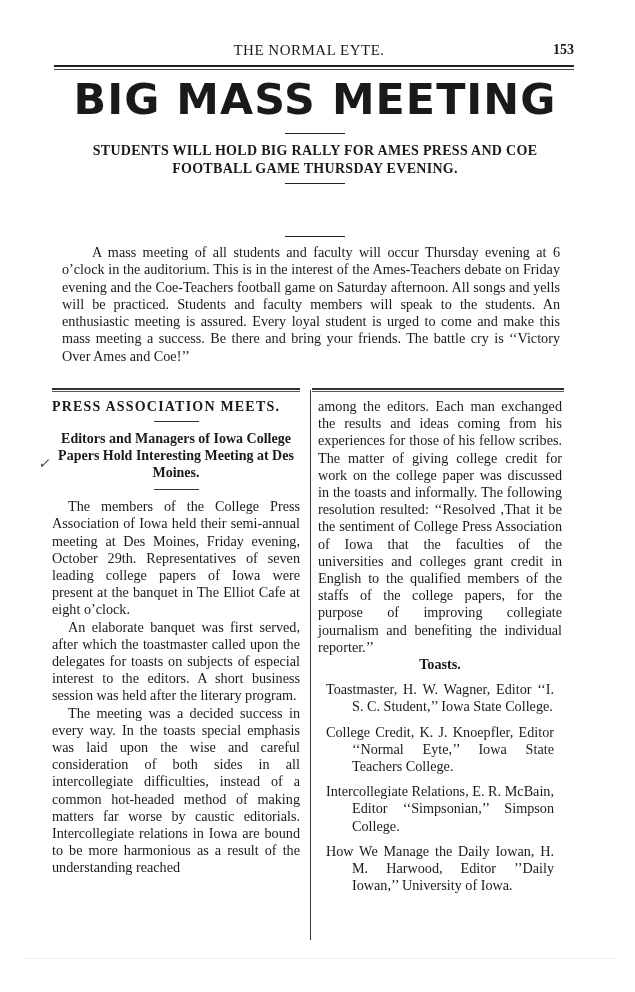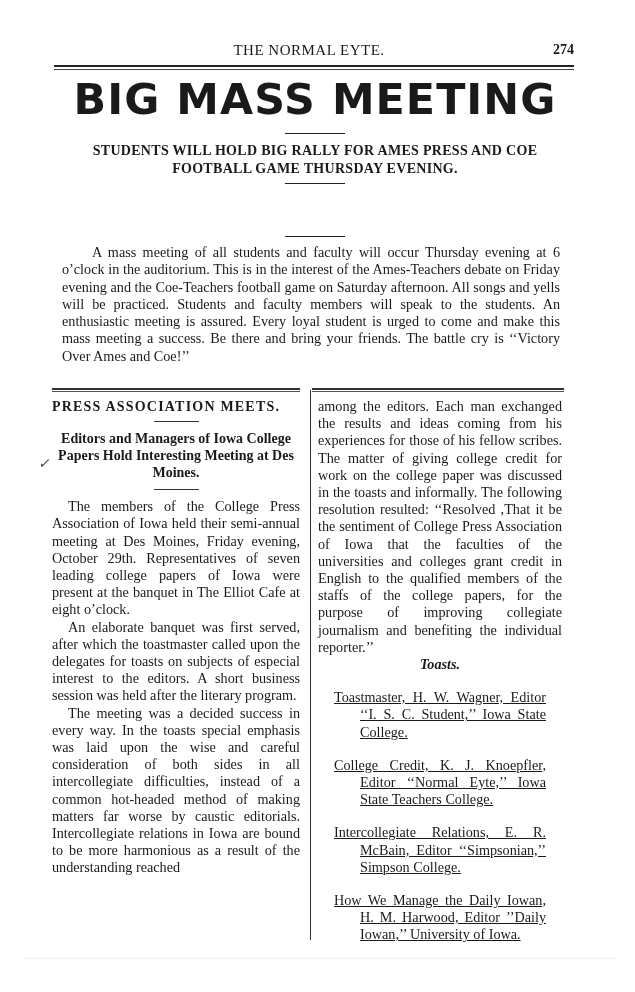--- a/index.html
+++ b/index.html
@@ -19,33 +19,33 @@
   .col-rule-thin { position: absolute; top: 391px; height: 0; border-top: 1px solid #555; }
   .col-divider { position: absolute; left: 310px; top: 390px; width: 0; height: 550px; border-left: 1.5px solid #333; }
   .col { position: absolute; font-family: "Liberation Serif", serif; font-size: 14.2px; line-height: 17.2px; }
   .col-left { left: 52px; top: 398px; width: 248px; }
   .col-right { left: 318px; top: 398px; width: 244px; }
   .sec-title { font-weight: bold; font-size: 14px; letter-spacing: 1.2px; margin: 0 0 6px 0; }
   .mini-rule { width: 45px; margin: 0 auto 8px auto; border-top: 1px solid #333; }
   .sec-deck { font-weight: bold; font-size: 14px; line-height: 17px; text-align: center; margin-bottom: 8px; }
   .p { text-align: justify; margin: 0; }
   .p.indent { text-indent: 16px; }
-  .toast-head { text-align: center; font-weight: bold; margin: 0; font-style: italic; }
-  .toast-item { padding-left: 26px; text-indent: -26px; text-align: justify; margin: 16px; text-decoration: underline; }
+  .toast-head { text-align: center; font-weight: bold; margin: 0; }
+  .toast-item { padding-left: 26px; text-indent: -26px; text-align: justify; margin: 8px; }
   .checkmark { position: absolute; left: 38px; top: 455px; font-size: 14px; color: #444; font-style: italic; }
   .foot-smudge { position: absolute; top: 958px; left: 25px; width: 590px; height: 0; border-top: 1px dotted #ddd; }
 </style>
 </head>
 <body>
 
 <div class="page">
 
   <div class="running-head">
     <div class="running-title">THE NORMAL EYTE.</div>
-    <div class="page-number">274</div>
+    <div class="page-number">153</div>
   </div>
   <div class="head-rule"></div>
   <div class="head-rule2"></div>
 
   <div class="headline">BIG MASS MEETING</div>
 
   <div class="short-rule" style="top:133px;"></div>
   <div class="deck">STUDENTS WILL HOLD BIG RALLY FOR AMES PRESS AND COE FOOTBALL GAME THURSDAY EVENING.</div>
   <div class="short-rule" style="top:183px;"></div>
   <div class="short-rule" style="top:236px;"></div>

